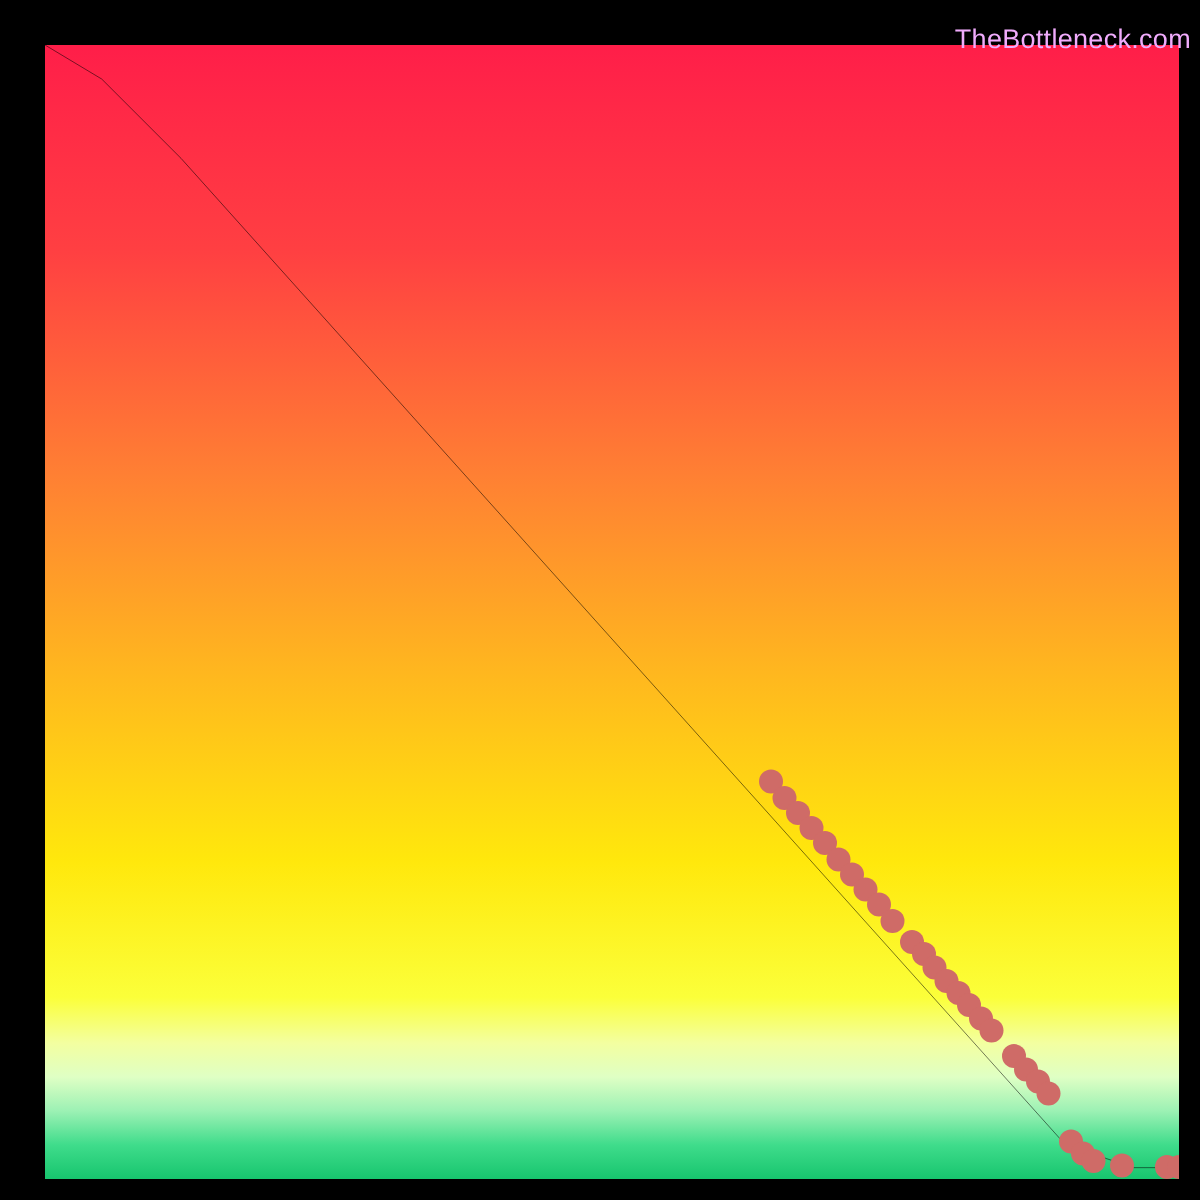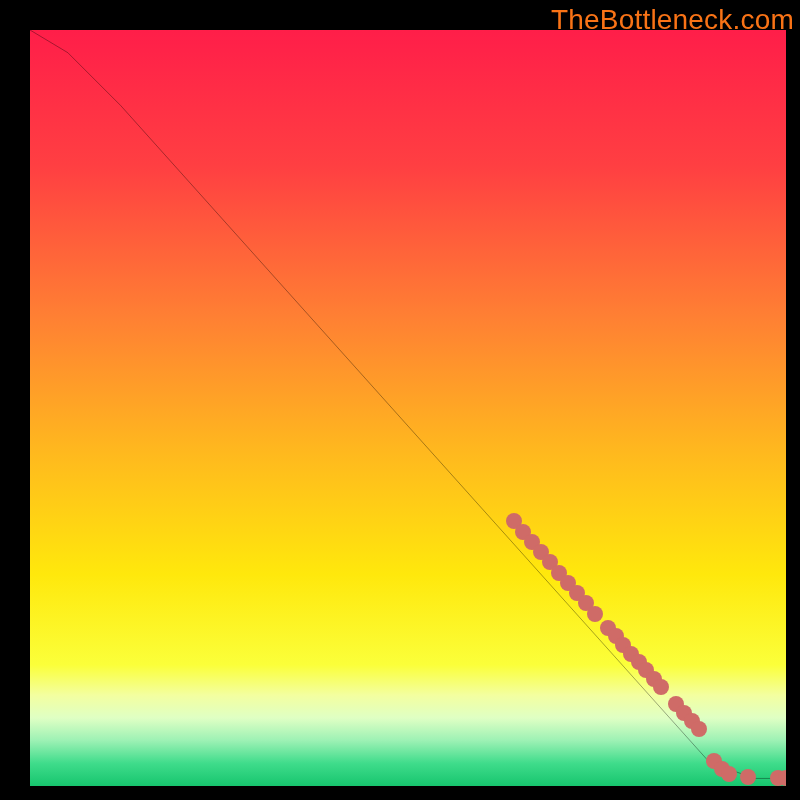--- a/index.html
+++ b/index.html
@@ -12,24 +12,24 @@
     overflow: hidden;
   }
   .frame {
     position: relative;
     width: 800px;
     height: 800px;
     background: #000;
   }
   .watermark {
     position: absolute;
-    top: 4px;
+    top: 16px;
     right: 6px;
-    color: #f97316;
-    font-size: 28px;
+    color: #f0abfc;
+    font-size: 18px;
     font-weight: 500;
     letter-spacing: 0.2px;
     z-index: 5;
   }
   .plot-area {
     position: absolute;
     left: 30px;
     top: 30px;
     width: 756px;
     height: 756px;

